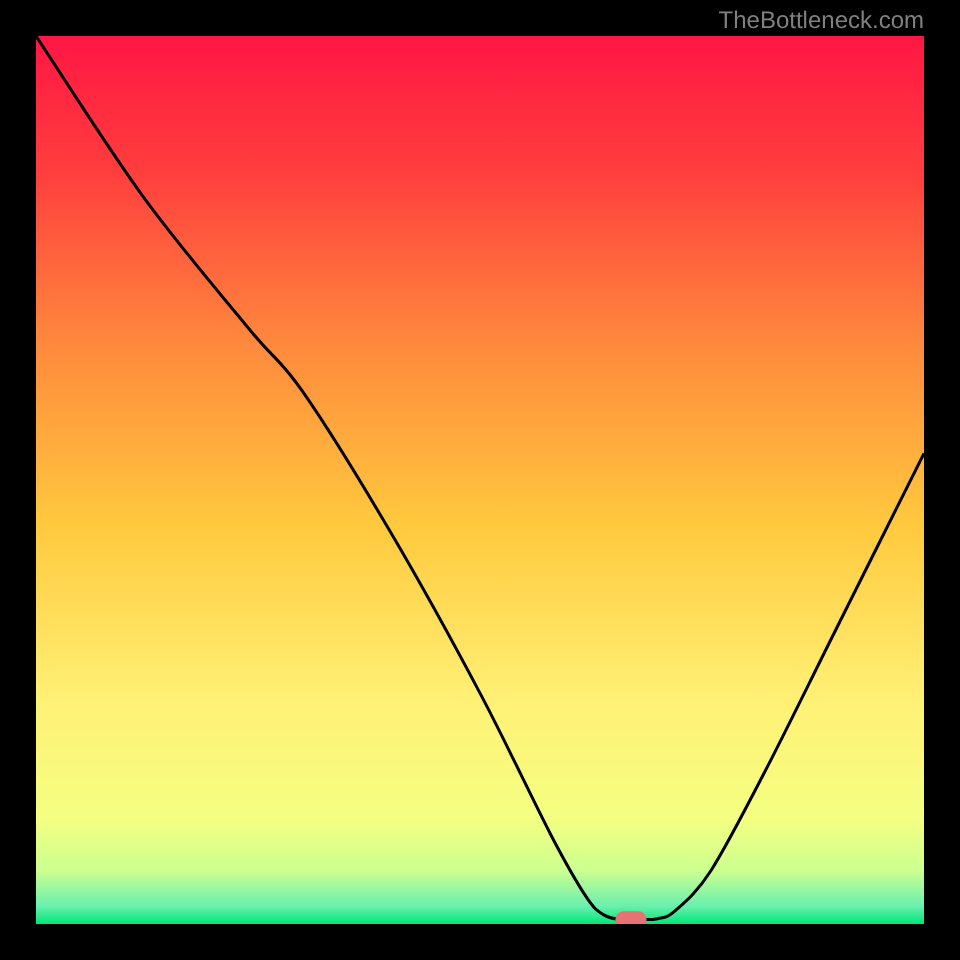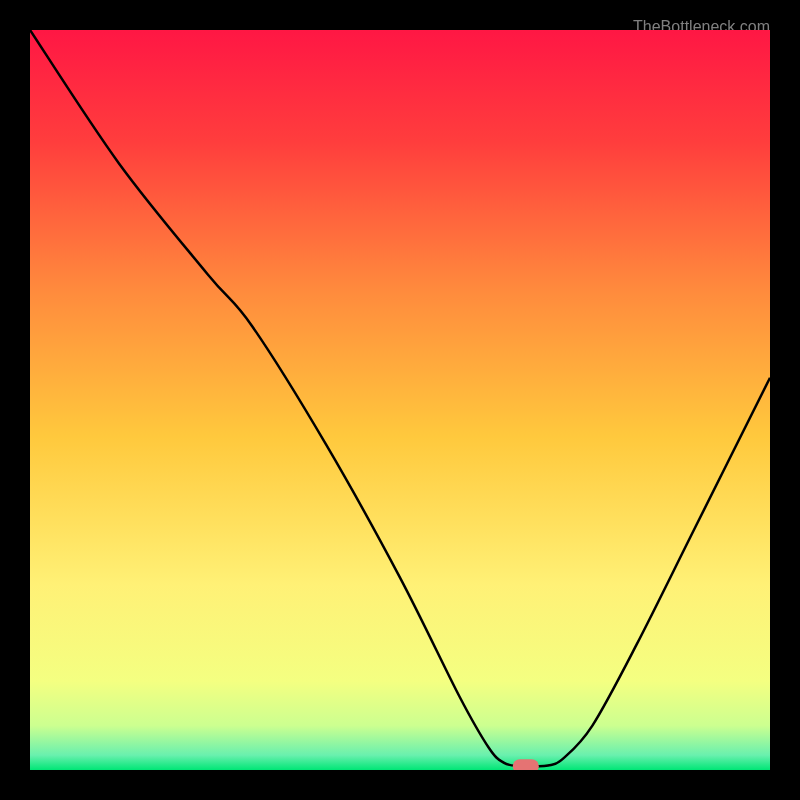--- a/index.html
+++ b/index.html
@@ -19,24 +19,24 @@
   }
   .plot-area {
     position: absolute;
     left: 30px;
     top: 30px;
     width: 740px;
     height: 740px;
   }
   .attribution {
     position: absolute;
-    top: 18px;
+    top: 6px;
     right: 30px;
     color: #808080;
-    font-size: 16px;
+    font-size: 20px;
     font-weight: 500;
   }
   svg {
     display: block;
   }
 </style>
 </head>
 <body>
 
 <div class="container">

